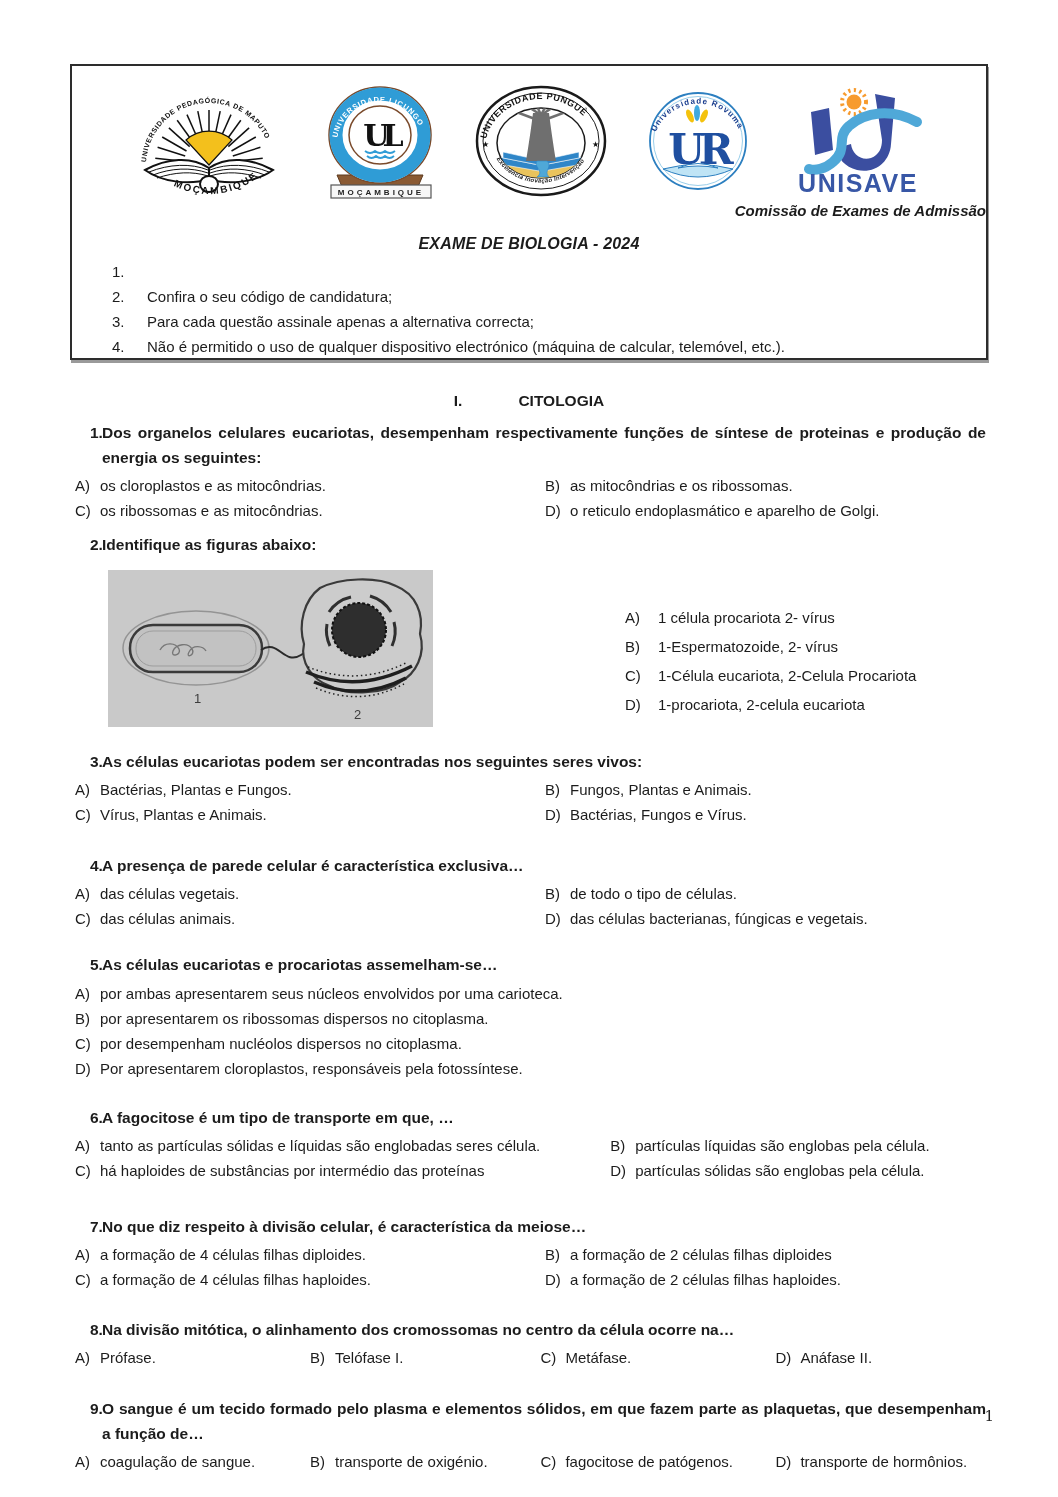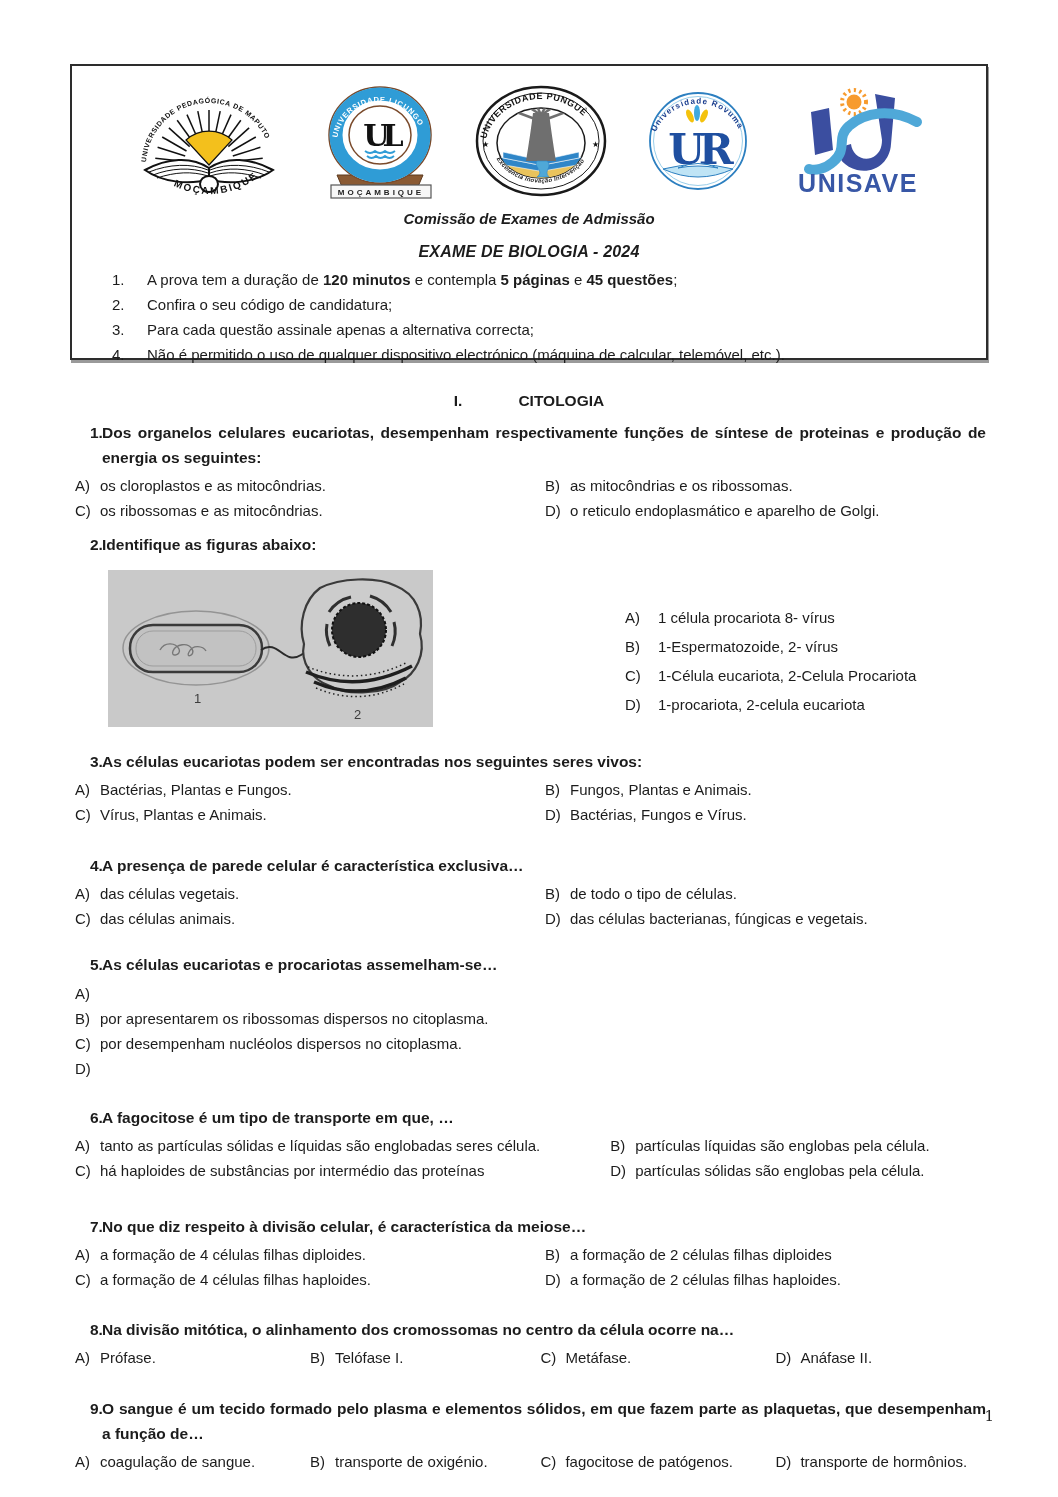--- a/index.html
+++ b/index.html
@@ -18,21 +18,21 @@
     width: 918px; height: 296px;
     border: 2px solid #2d2d2d;
     box-shadow: 1px 3px 0 #9a9a9a;
     background: #fff;
   }
   .logos {
     margin-top: 19px; height: 114px;
     display: flex; justify-content: center; align-items: center; gap: 28px;
   }
   .committee {
-    margin-top: 11px; text-align: center;
+    margin-top: 3px; text-align: right;
     font-weight: bold; font-style: italic; font-size: 15px;
   }
   .exam-title {
     margin-top: 16px; text-align: center;
     font-weight: bold; font-style: italic; font-size: 16px;
     letter-spacing: .2px;
   }
   .instr { margin-top: 9px; padding-left: 40px; padding-right: 30px; font-size: 15px; }
   .instr-row { display: flex; line-height: 20px; margin-bottom: 5px; }
   .instr-num { width: 35px; flex: none; }
@@ -217,21 +217,20 @@
         <text x="71" y="106" text-anchor="middle" font-size="25" font-weight="bold" letter-spacing="1.5" fill="#3857A6">UNISAVE</text>
       </svg>
     </div>
 
     <div class="committee">Comissão de Exames de Admissão</div>
     <div class="exam-title">EXAME DE BIOLOGIA  - 2024</div>
 
     <div class="instr">
       <div class="instr-row">
         <span class="instr-num">1.</span>
-        <span class="instr-text"><span>A prova tem a duração de </span><b>120 minutos</b><span> e contempla </span><b>5 páginas</b><span> e </span><b>45 questões</b><span>;</span></span>
       </div>
       <div class="instr-row">
         <span class="instr-num">2.</span>
         <span class="instr-text">Confira o seu código de candidatura;</span>
       </div>
       <div class="instr-row">
         <span class="instr-num">3.</span>
         <span class="instr-text">Para cada questão assinale apenas a alternativa correcta;</span>
       </div>
       <div class="instr-row">
@@ -304,21 +303,21 @@
                 <path d="M 208,118 Q 252,137 296,114" stroke="#1f1f1f" stroke-width="1.5" stroke-dasharray="1.5 3"></path>
               </g>
             </g>
             <text x="86" y="133" font-size="13" fill="#3c3c3c">1</text>
             <text x="246" y="149" font-size="13" fill="#3c3c3c">2</text>
           </svg>
         </div>
         <div class="q2-opts">
           <div class="opt">
               <span class="letter">A)</span>
-              <span>1 célula procariota 8- vírus</span>
+              <span>1 célula procariota 2- vírus</span>
             </div>
           <div class="opt">
               <span class="letter">B)</span>
               <span>1-Espermatozoide, 2- vírus</span>
             </div>
           <div class="opt">
               <span class="letter">C)</span>
               <span>1-Célula eucariota, 2-Celula Procariota</span>
             </div>
           <div class="opt">
@@ -380,31 +379,33 @@
     </div>
 
     <div class="q q5">
       <div class="stem">
         <span class="qnum">5.</span>
         <span class="qtext">As células eucariotas e procariotas assemelham-se…</span>
       </div>
       <div class="opts col1">
         <div class="opt">
             <span class="letter">A)</span>
+            <span>por ambas apresentarem seus núcleos envolvidos por uma carioteca.</span>
           </div>
         <div class="opt">
             <span class="letter">B)</span>
             <span>por apresentarem os ribossomas dispersos no citoplasma.</span>
           </div>
         <div class="opt">
             <span class="letter">C)</span>
             <span>por desempenham nucléolos dispersos no citoplasma.</span>
           </div>
         <div class="opt">
             <span class="letter">D)</span>
+            <span>Por apresentarem cloroplastos, responsáveis pela fotossíntese.</span>
           </div>
       </div>
     </div>
 
     <div class="q q6">
       <div class="stem">
         <span class="qnum">6.</span>
         <span class="qtext">A fagocitose é um tipo de transporte em que, …</span>
       </div>
       <div class="opts cols2w">

